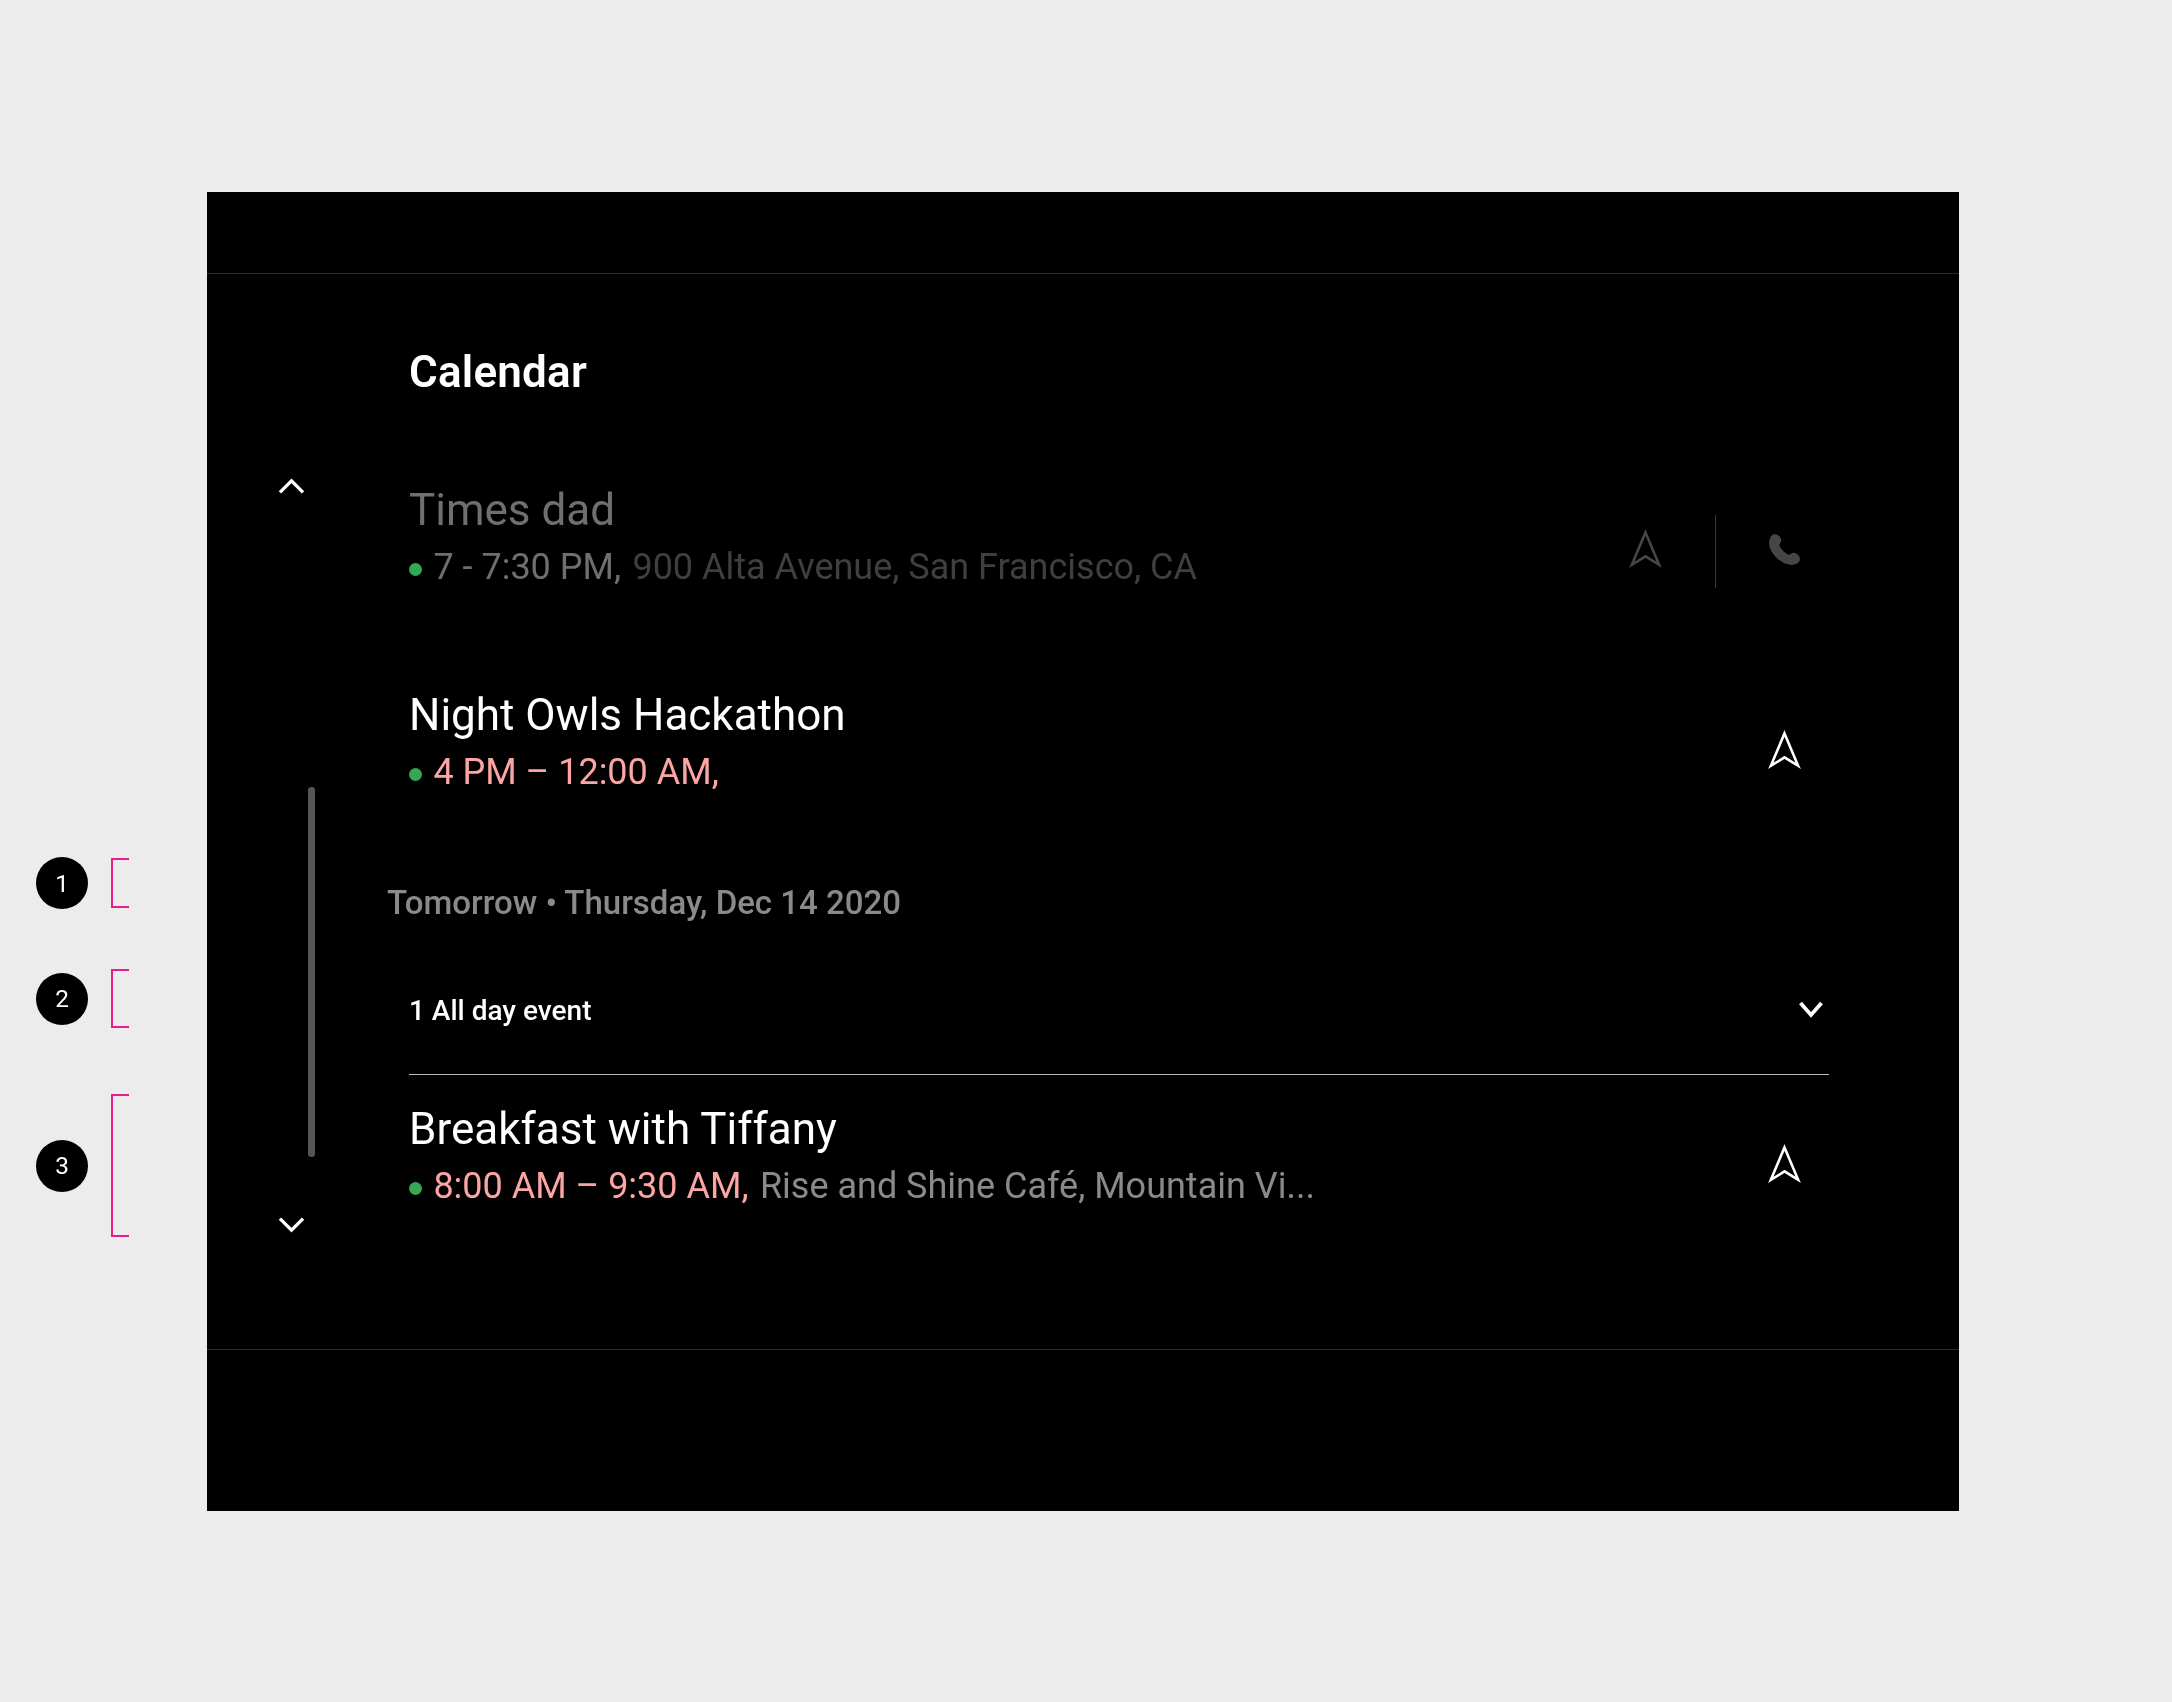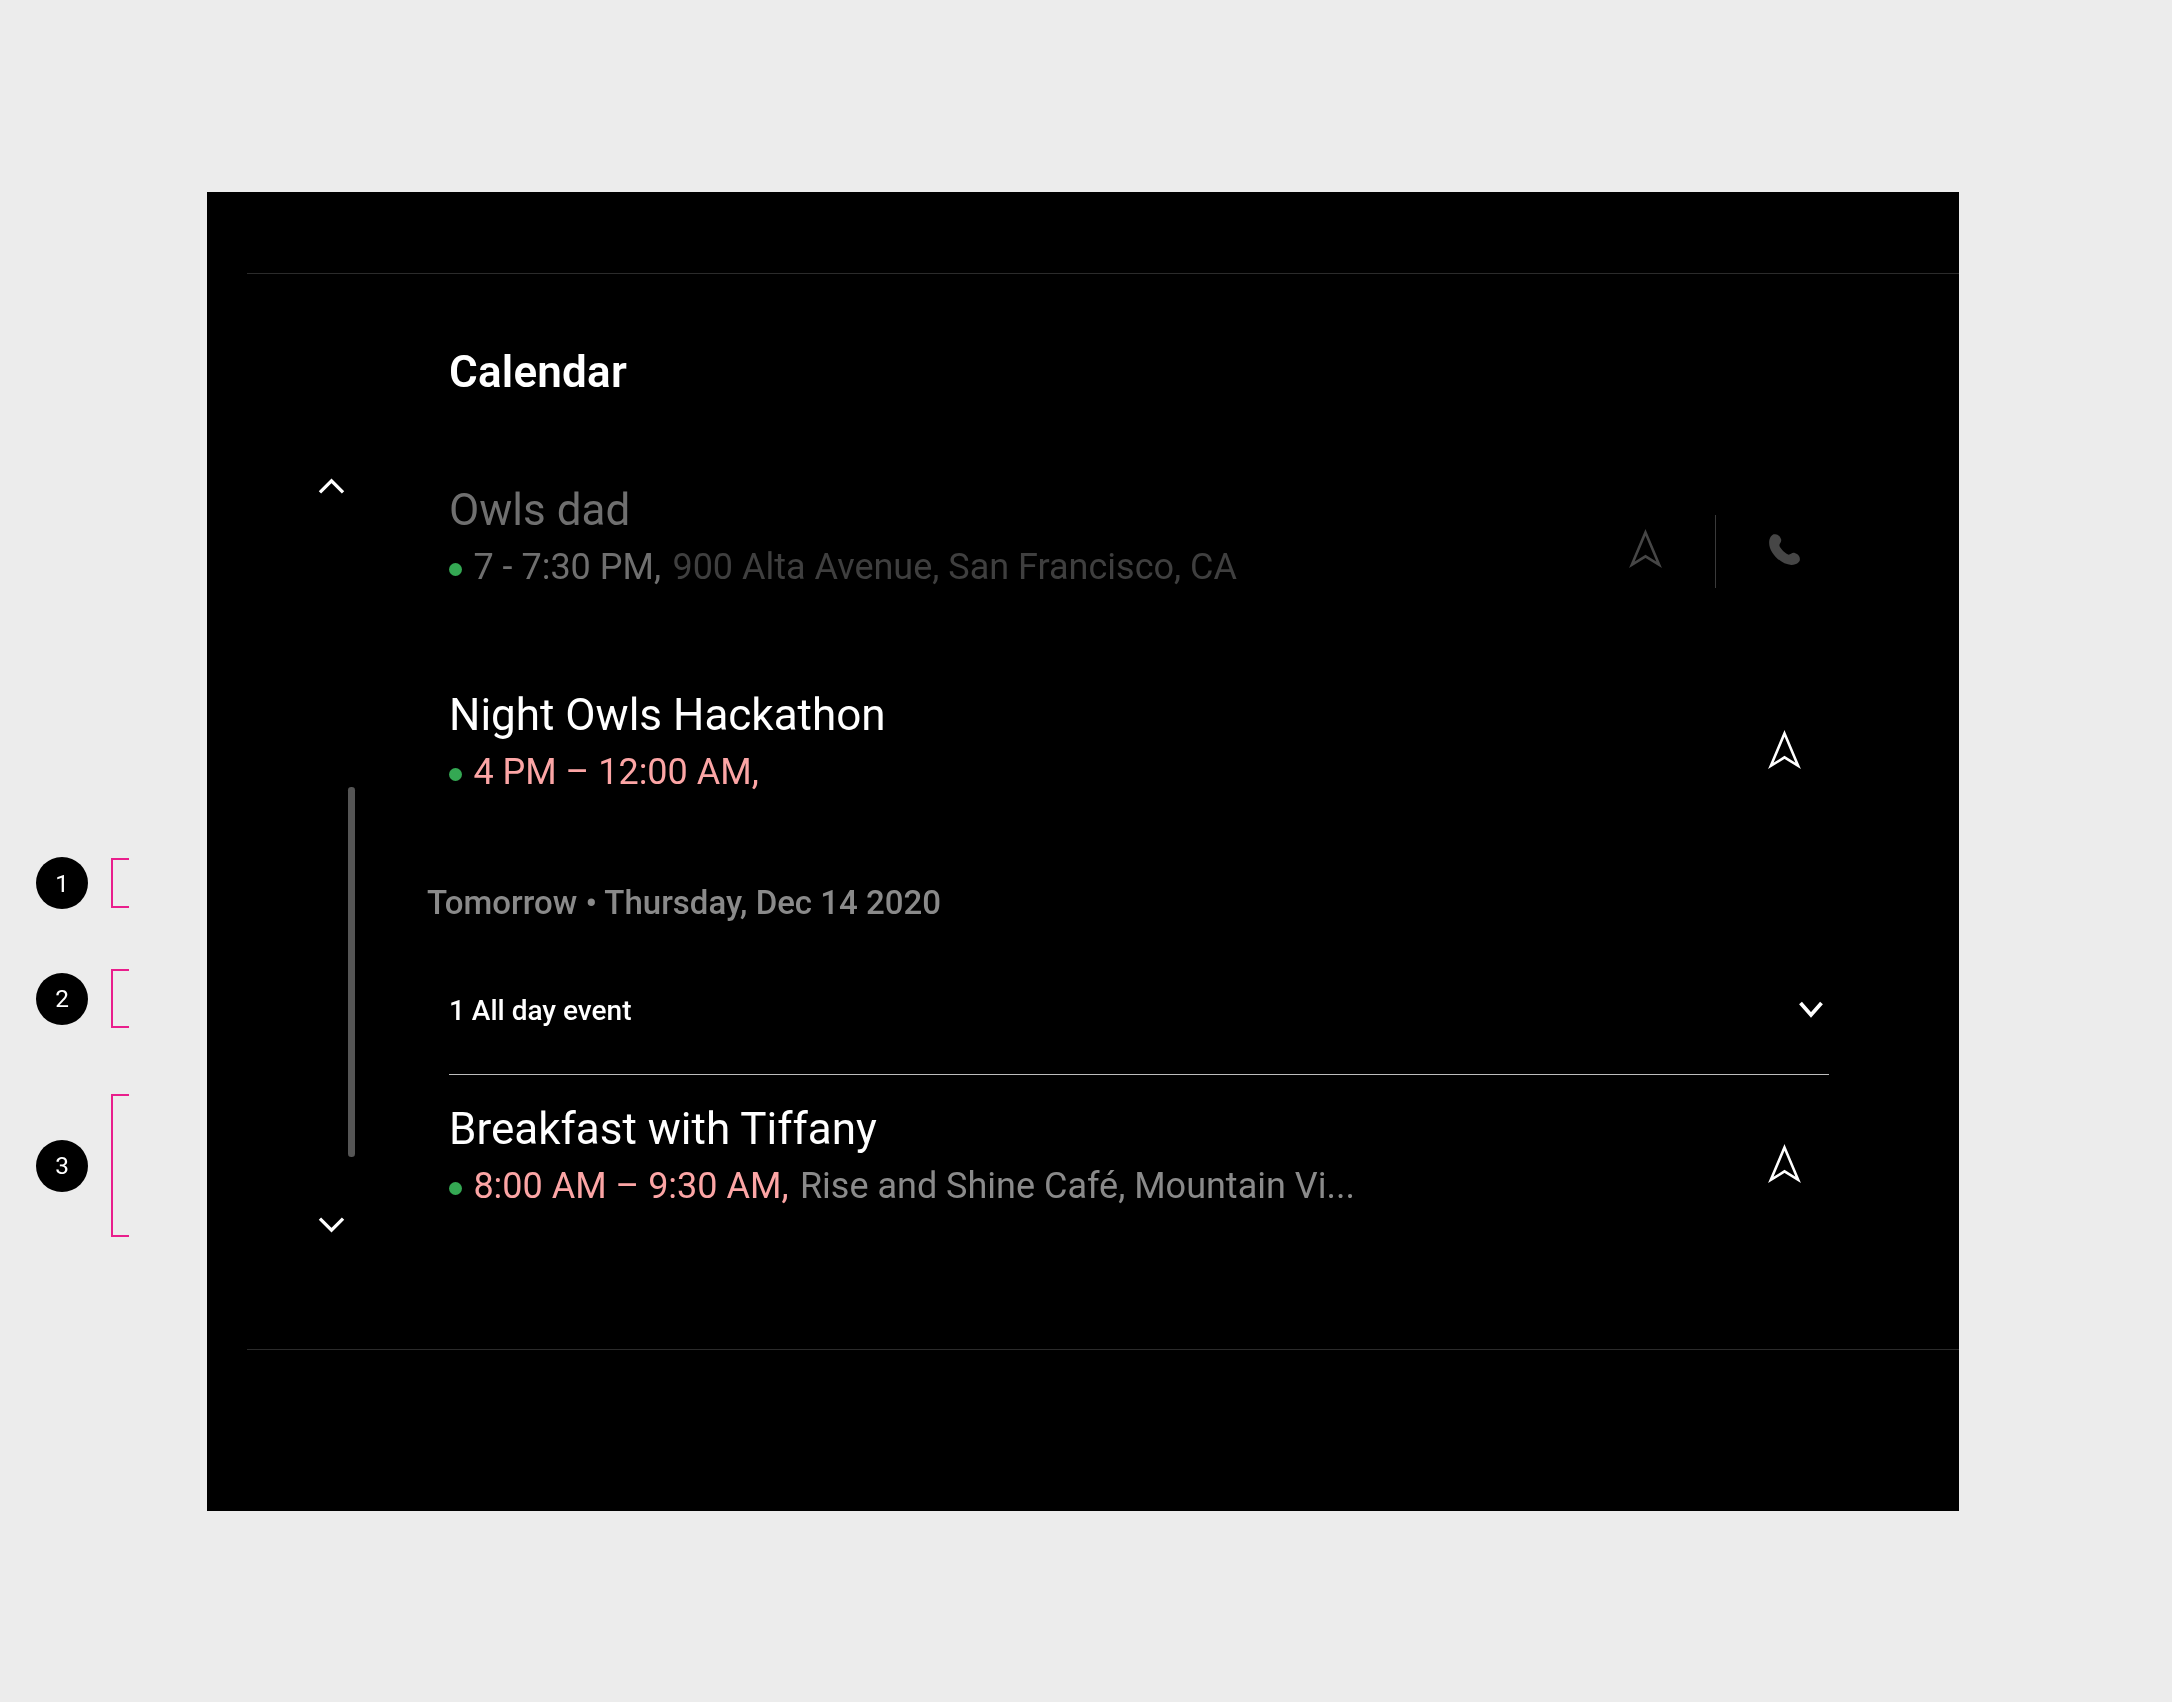--- a/index.html
+++ b/index.html
@@ -16,21 +16,20 @@
     height: 1702px;
   }
   
   .panel {
     position: absolute;
     left: 207px;
     top: 192px;
     width: 1752px;
     height: 1319px;
     background: #000;
-    padding-left: 40px;
   }
   .panel-inner {
     position: relative;
     width: 100%;
     height: 100%;
   }
   .top-rule {
     position: absolute;
     left: 0; right: 0;
     top: 81px;
@@ -260,21 +259,21 @@
       <div class="scroll-track"></div>
       <div class="scroll-down">
         <span class="chevron-down">
           <svg viewBox="0 0 40 40">
               <path d="M6 14 L20 28 L34 14"></path>
             </svg>
         </span>
       </div>
 
       <div class="event-row ev1 dimmed">
-        <div class="ev-title">Owls dad</div>
+        <div class="ev-title">Times dad</div>
         <div class="ev-sub">
           <span class="ev-dot"></span>
           <span class="ev-time">7 - 7:30 PM,</span>
           <span class="ev-loc">900 Alta Avenue, San Francisco, CA</span>
         </div>
         <div class="ev-actions">
           <div class="icon-btn">
             <span>
               <svg viewBox="0 0 48 48">
                   <path d="M24 4 L40 42 L24 32 L8 42 Z" fill="none" stroke="#c9c9c9" stroke-width="3"></path>

